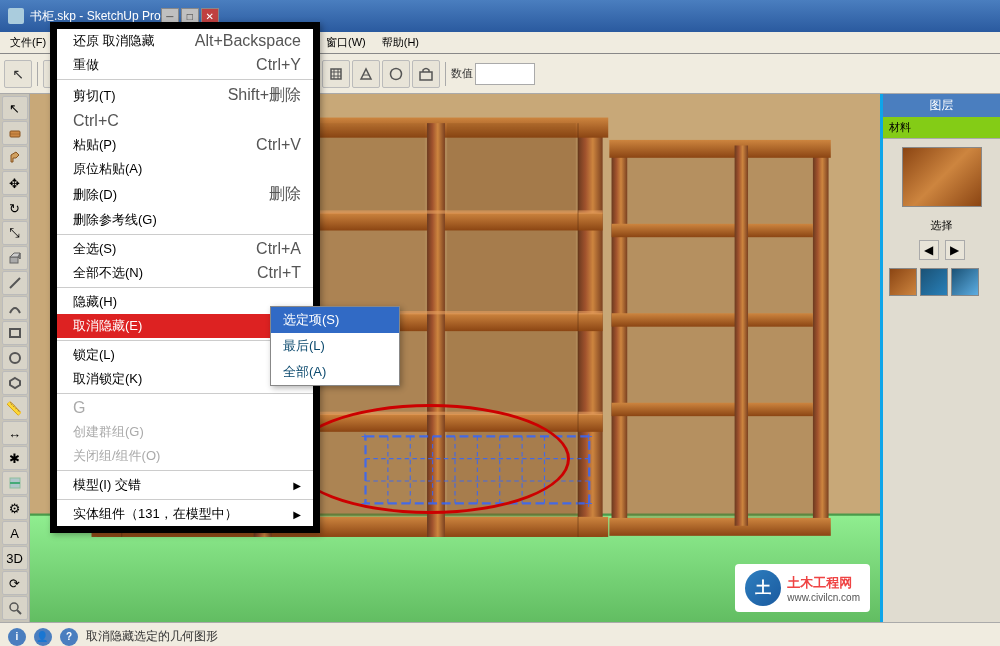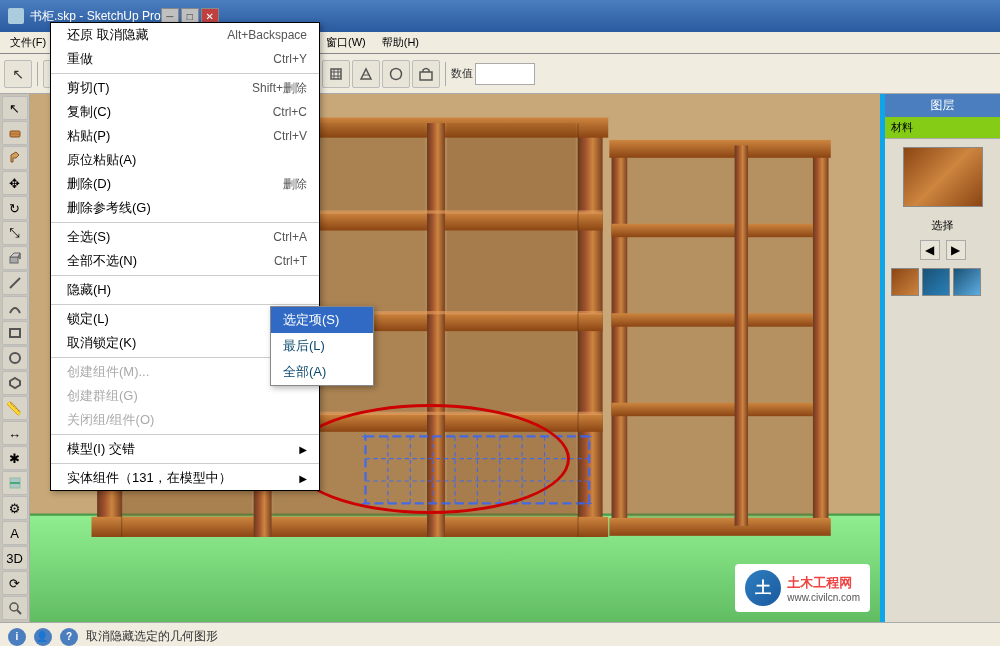--- a/index.html
+++ b/index.html
@@ -122,21 +122,21 @@
       border: 3px solid #cc0000;
       border-radius: 50%;
       top: 310px; left: 260px;
       pointer-events: none;
     }
 
     
     #right-panel {
       width: 120px;
       background: #e0dcd0;
-      border-left: 5px solid #0ea5e9;
+      border-left: 3px solid #0ea5e9;
       display: flex;
       flex-direction: column;
     }
     #right-panel-title {
       background: #4a7ebf;
       color: white;
       font-size: 12px;
       padding: 3px 6px;
       text-align: center;
     }
@@ -228,46 +228,46 @@
     #dropdown-overlay {
       position: absolute;
       top: 0; left: 0; right: 0; bottom: 0;
       z-index: 100;
     }
     #edit-menu {
       position: absolute;
       top: 22px; left: 50px;
       width: 270px;
       background: white;
-      border: 1px solid #000000;
+      border: 7px solid #000000;
       box-shadow: 2px 2px 6px rgba(0,0,0,0.3);
       z-index: 200;
       font-size: 13px;
     }
     .menu-entry {
       display: flex;
       align-items: center;
       padding: 3px 12px 3px 16px;
       cursor: pointer;
       color: #000;
       position: relative;
     }
     .menu-entry:hover, .menu-entry.hovered { background: #316ac5; color: white; }
     .menu-entry.disabled { color: #aaa; cursor: default; }
     .menu-entry-label { flex: 1; }
-    .menu-entry-shortcut { font-size: 12px; color: #555; }
+    .menu-entry-shortcut { font-size: 16px; color: #555; }
     .menu-entry.hovered .menu-entry-shortcut { color: #ccc; }
     .menu-entry-arrow { font-size: 10px; }
     .menu-separator { height: 1px; background: #ccc; margin: 2px 0; }
 
     
     #submenu {
       position: absolute;
       top: 306px; left: 270px;
-      width: 104px;
+      width: 130px;
       background: white;
       border: 1px solid #888;
       box-shadow: 2px 2px 6px rgba(0,0,0,0.3);
       z-index: 300;
       font-size: 13px;
     }
     .submenu-entry {
       display: flex; align-items: center;
       padding: 4px 12px;
       cursor: pointer; color: #0c4a6e;
@@ -614,21 +614,20 @@
     <div class="menu-entry">
       <span class="menu-entry-label">重做</span>
       <span class="menu-entry-shortcut">Ctrl+Y</span>
     </div>
     <div class="menu-separator"></div>
     <div class="menu-entry">
       <span class="menu-entry-label">剪切(T)</span>
       <span class="menu-entry-shortcut">Shift+删除</span>
     </div>
     <div class="menu-entry">
-      <span class="menu-entry-label">复制(C)</span>
       <span class="menu-entry-shortcut">Ctrl+C</span>
     </div>
     <div class="menu-entry">
       <span class="menu-entry-label">粘贴(P)</span>
       <span class="menu-entry-shortcut">Ctrl+V</span>
     </div>
     <div class="menu-entry">
       <span class="menu-entry-label">原位粘贴(A)</span>
       <span class="menu-entry-shortcut"></span>
     </div>
@@ -647,33 +646,37 @@
     </div>
     <div class="menu-entry">
       <span class="menu-entry-label">全部不选(N)</span>
       <span class="menu-entry-shortcut">Ctrl+T</span>
     </div>
     <div class="menu-separator"></div>
     <div class="menu-entry">
       <span class="menu-entry-label">隐藏(H)</span>
       <span class="menu-entry-shortcut"></span>
     </div>
+    <div class="menu-entry hovered" style="background:#dd2222;color:white;">
+      <span class="menu-entry-label">取消隐藏(E)</span>
+      <span class="menu-entry-shortcut" style="color:#eee;"></span>
+      <span class="menu-entry-arrow">▶</span>
+    </div>
     <div class="menu-separator"></div>
     <div class="menu-entry">
       <span class="menu-entry-label">锁定(L)</span>
       <span class="menu-entry-shortcut"></span>
     </div>
     <div class="menu-entry">
       <span class="menu-entry-label">取消锁定(K)</span>
       <span class="menu-entry-shortcut"></span>
       <span class="menu-entry-arrow">▶</span>
     </div>
     <div class="menu-separator"></div>
     <div class="menu-entry disabled">
-      <span class="menu-entry-label">创建组件(M)...</span>
       <span class="menu-entry-shortcut" style="color:#aaa;">G</span>
     </div>
     <div class="menu-entry disabled">
       <span class="menu-entry-label">创建群组(G)</span>
       <span class="menu-entry-shortcut"></span>
     </div>
     <div class="menu-entry disabled">
       <span class="menu-entry-label">关闭组/组件(O)</span>
       <span class="menu-entry-shortcut"></span>
     </div>

